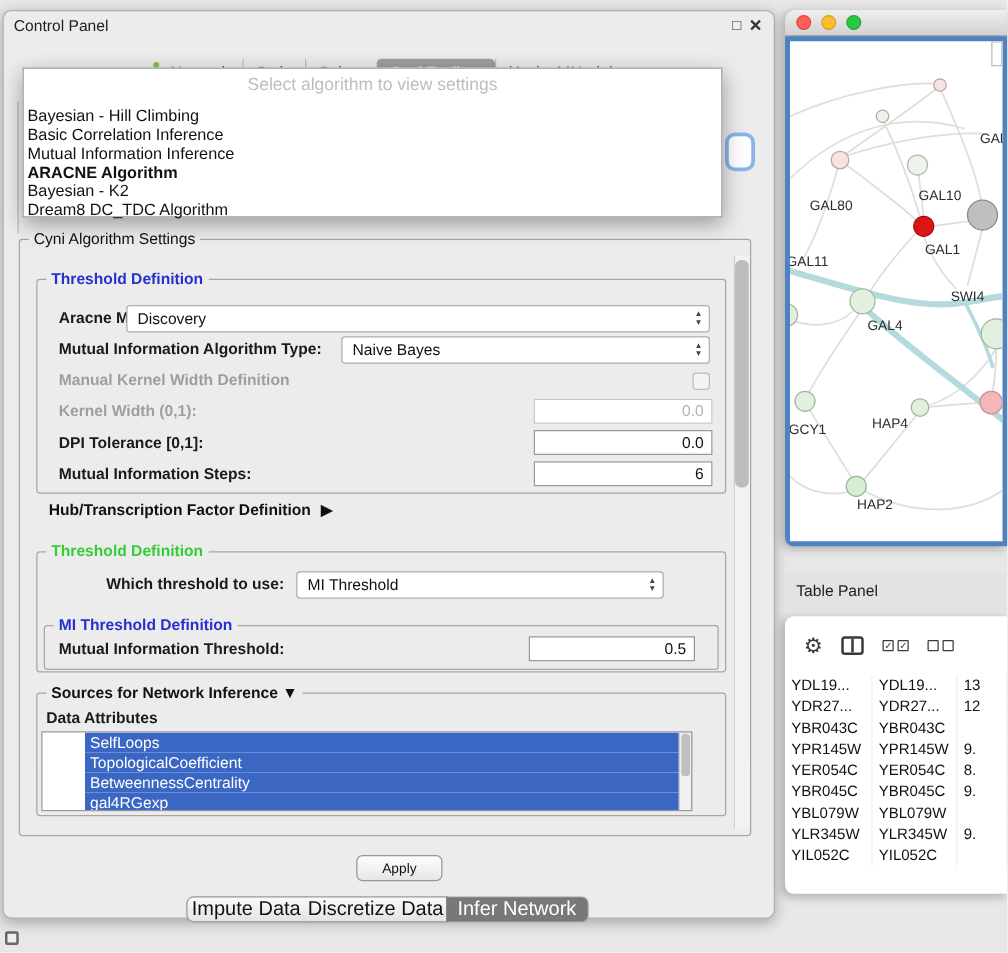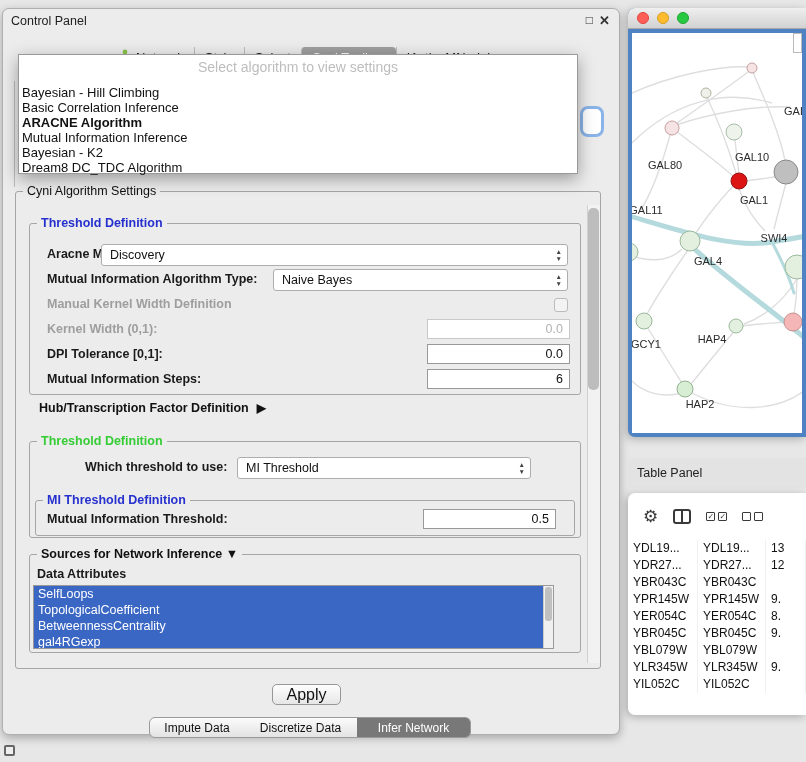--- a/index.html
+++ b/index.html
@@ -34,33 +34,33 @@
   .combo-arrows { position:absolute; right:5px; top:3px; display:flex; flex-direction:column; align-items:center; font-size:6.5px; line-height:7px; color:#444; }
 
   .field { position:absolute; height:20px; background:#fff; border:1px solid #999; display:flex; align-items:center; justify-content:flex-end; padding:0 6px; font-size:12.5px; }
   .field.disabled { border-color:#c8c8c8; color:#b3b3b3; }
 
   .checkbox { position:absolute; width:14px; height:14px; border:1px solid #bcbcbc; border-radius:3px; background:#f3f3f3; }
 
   .hub-row { position:absolute; left:38px; top:400px; font-weight:bold; font-size:12.5px; display:flex; align-items:center; gap:8px; }
   .tri { font-size:12px; color:#111; }
 
-  .listbox { position:absolute; left:32px; top:584px; width:521px; height:64px; background:#fff; border:1px solid #999; overflow:hidden; }
+  .listbox { position:absolute; left:32px; top:584px; width:521px; height:64px; background:#fff; border:1px solid #999; overflow:hidden;padding-left:34px; }
   .list-item { height:16px; line-height:16px; padding-left:4px; font-size:12.5px; background:#3a66c4; color:#fff; width:510px; white-space:nowrap; overflow:hidden; }
   .list-scroll { position:absolute; right:0; top:0; width:10px; height:100%; background:#f0f0f0; border-left:1px solid #ccc; }
   .list-thumb { position:absolute; left:1px; top:1px; width:7px; height:34px; background:#c0c0c0; border-radius:3px; }
 
   .settings-scroll { position:absolute; left:584px; top:196px; width:13px; height:458px; background:#f2f2f2; border-left:1px solid #d0d0d0; }
   .settings-thumb { position:absolute; left:585px; top:199px; width:11px; height:182px; background:#bdbdbd; border-radius:5px; }
 
-  .apply { position:absolute; left:269px; top:675px; width:69px; height:21px; border:1px solid #979797; border-radius:5px;
-           background:linear-gradient(#fefefe,#e6e6e6); font-size:16px; display:flex; align-items:center; justify-content:center; }
+  .apply { position:absolute; left:282px; top:675px; width:69px; height:21px; border:1px solid #979797; border-radius:5px;
+           background:linear-gradient(#fefefe,#e6e6e6); font-size:11px; display:flex; align-items:center; justify-content:center; }
 
   .btab { position:absolute; top:708px; height:21px; border:1px solid #9a9a9a; background:linear-gradient(#fbfbfb,#e3e3e3);
-          font-size:12px; display:flex; align-items:center; justify-content:center; white-space:nowrap; }
+          font-size:16px; display:flex; align-items:center; justify-content:center; white-space:nowrap; }
   .btab.b1 { left:146px; width:96px; border-radius:6px 0 0 6px; }
   .btab.b2 { left:241px; width:114px; border-left:none; }
   .btab.b3 { left:354px; width:114px; border-radius:0 6px 6px 0; border-left:none; background:#787878; color:#fff; }
 
   
   .popup { position:absolute; left:18px; top:54px; width:560px; height:120px; background:#fff; border:1px solid #999;
            box-shadow:0 5px 16px rgba(0,0,0,.35); z-index:50; padding-top:3px; }
   .popup-ph { height:18px; line-height:18px; text-align:center; color:#bdbdbd; font-size:14px; }
   .popup-gap { height:9px; }
   .popup-opt { height:15px; line-height:15px; padding-left:3px; font-size:13px; white-space:nowrap; }
@@ -232,22 +232,22 @@
     <div class="btab b1">Impute Data</div>
     <div class="btab b2">Discretize Data</div>
     <div class="btab b3">Infer Network</div>
   </div>
 
   <div class="popup">
     <div class="popup-ph">Select algorithm to view settings</div>
     <div class="popup-gap"></div>
     <div class="popup-opt">Bayesian - Hill Climbing</div>
     <div class="popup-opt">Basic Correlation Inference</div>
+    <div class="popup-opt">Mutual Information Inference</div>
     <div class="popup-opt bold">ARACNE Algorithm</div>
-    <div class="popup-opt">Mutual Information Inference</div>
     <div class="popup-opt">Bayesian - K2</div>
     <div class="popup-opt">Dream8 DC_TDC Algorithm</div>
   </div>
 
   <div class="netwin">
     <div class="net-titlebar">
       <span class="light red"></span>
       <span class="light yellow"></span>
       <span class="light green"></span>
     </div>

